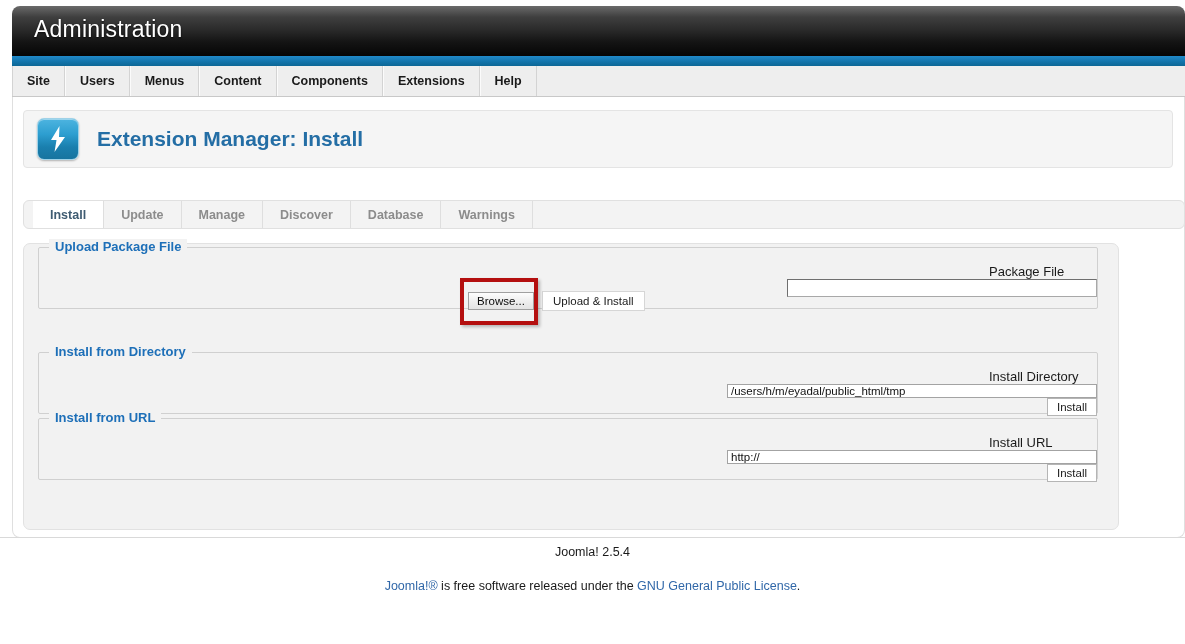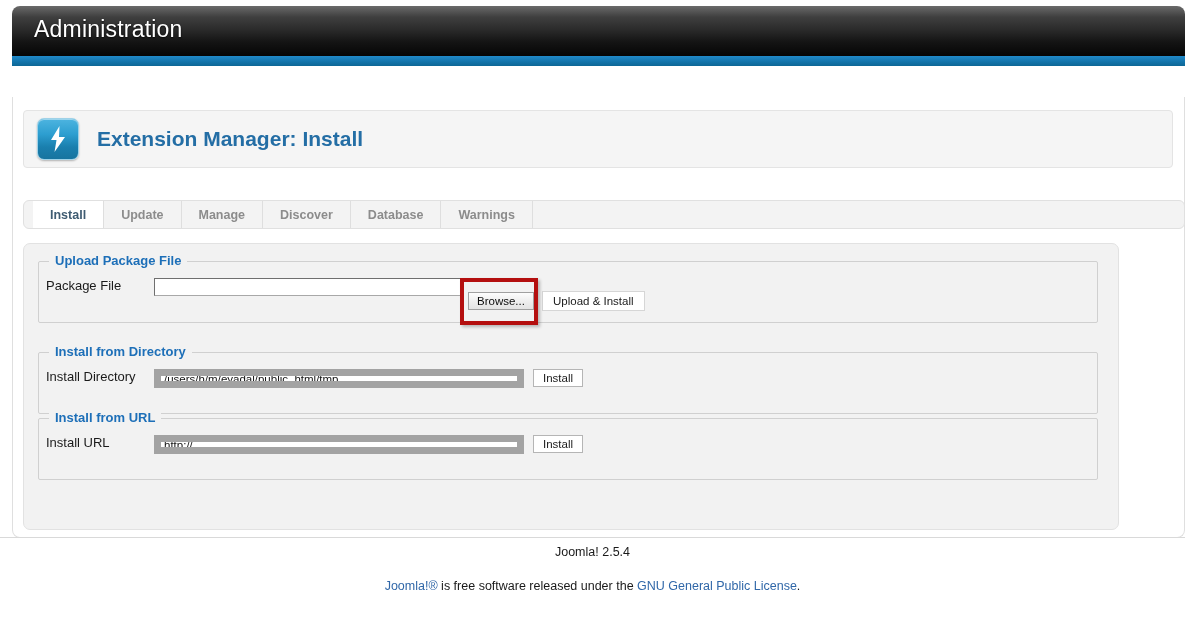--- a/index.html
+++ b/index.html
@@ -191,55 +191,56 @@
     top: -9px;
     background: #f2f2f2;
     padding: 0 6px;
     font-size: 13px;
     font-weight: bold;
     color: #1d6fb8;
     white-space: nowrap;
   }
   .fs-row {
     display: flex;
-    align-items: flex-start;
+    align-items: flex-end;
     padding: 16px 0 0 7px;
     height: 100%;
     box-sizing: border-box;
+    flex-direction: column;
   }
   .fs-label {
     font-size: 13px;
     color: #1a1a1a;
     width: 108px;
     flex: none;
   }
 
   
-  #fs-upload { top: 17px; height: 62px; }
+  #fs-upload { top: 3px; height: 62px; }
   
   #fs-dir    { top: 108px; height: 62px; }
   
   #fs-url    { top: 174px; height: 62px; }
 
   
   .file-input {
     width: 310px;
     height: 18px;
     background: #ffffff;
     border: 1px solid #a8a8a8;
     border-top-color: #6f6f6f;
     border-left-color: #6f6f6f;
     box-sizing: border-box;
     cursor: text;
   }
   .txt-input {
     width: 370px;
     height: 19px;
     background: #ffffff;
-    border: 7px solid #a3a3a3;
+    border: 1px solid #a3a3a3;
     box-sizing: border-box;
     font-size: 11.5px;
     color: #111111;
     padding: 0 3px;
     line-height: 17px;
     font-family: "Liberation Sans", sans-serif;
     outline: none;
   }
   .btn {
     background: linear-gradient(to bottom, #fdfdfd 0%, #f0f0f0 45%, #e3e3e3 100%);
@@ -333,20 +334,45 @@
 </head>
 <body>
 
 <div id="page">
 
   <div class="header-bar">
     <div class="header-title">Administration</div>
   </div>
   <div class="blue-bar"></div>
 
+  <div class="menu-bar">
+    <div class="menu-items">
+      <div class="menu-item">
+        <span>Site</span>
+      </div>
+      <div class="menu-item">
+        <span>Users</span>
+      </div>
+      <div class="menu-item">
+        <span>Menus</span>
+      </div>
+      <div class="menu-item">
+        <span>Content</span>
+      </div>
+      <div class="menu-item">
+        <span>Components</span>
+      </div>
+      <div class="menu-item">
+        <span>Extensions</span>
+      </div>
+      <div class="menu-item">
+        <span>Help</span>
+      </div>
+    </div>
+  </div>
 
   <div class="outer-panel"></div>
 
   <div class="title-block">
     <div class="title-icon">
       <svg class="bolt" viewBox="0 0 22 26">
         <polygon points="12.5,0 4,14 9.5,14 7.5,26 18,11 12,11" fill="#ffffff"></polygon>
       </svg>
     </div>
     <div class="page-title">Extension Manager: Install</div>

